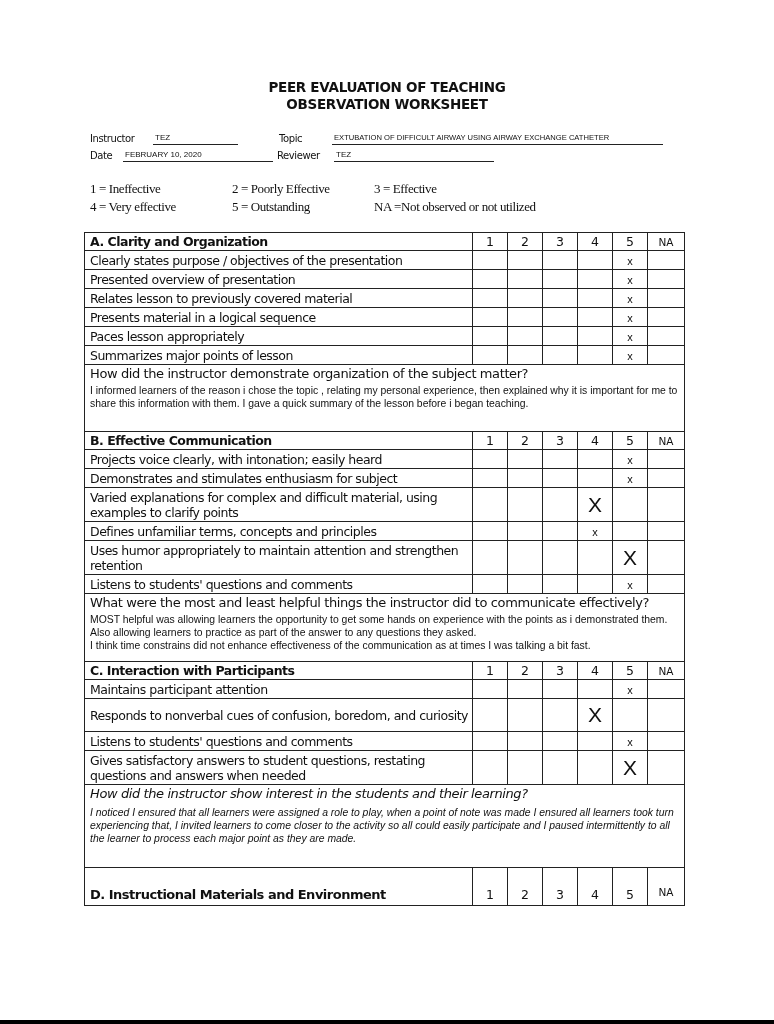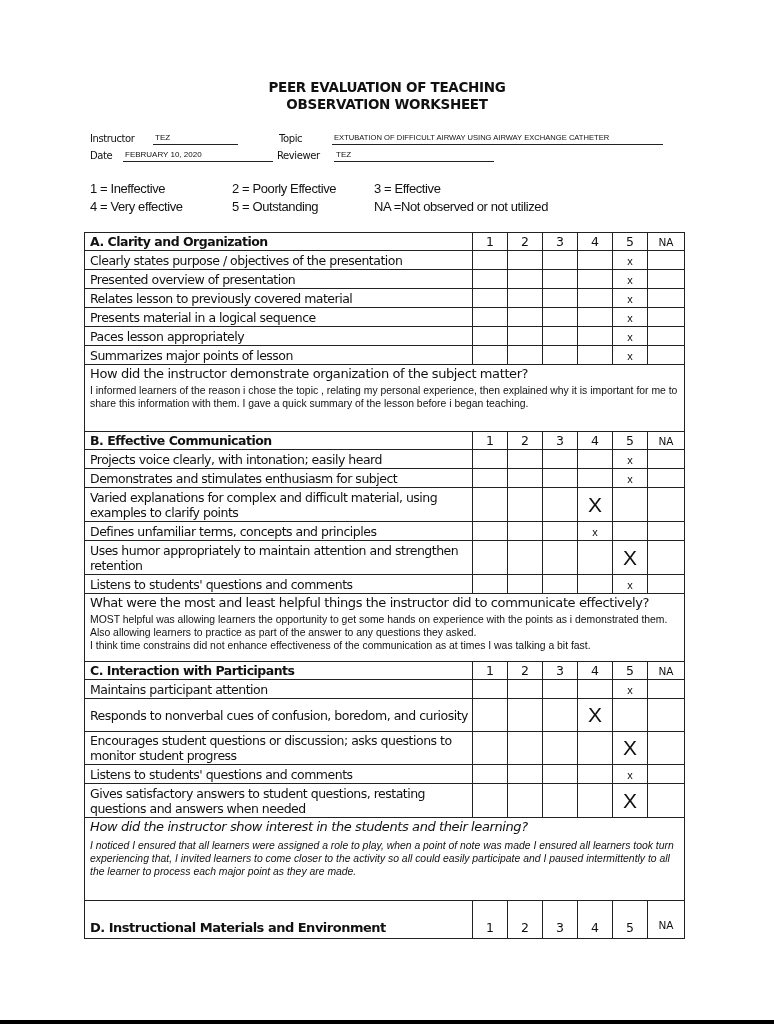--- a/index.html
+++ b/index.html
@@ -3,21 +3,21 @@
 <meta charset="utf-8">
 <style>
   html, body { margin: 0; padding: 0; background: #ffffff; }
   body { width: 774px; height: 1024px; position: relative; overflow: hidden; font-family: "Liberation Sans", sans-serif; color: #111; }
 
   .title { position: absolute; left: 0; width: 774px; top: 79px; text-align: center; font-family: "DejaVu Sans", sans-serif; font-weight: bold; font-size: 13.5px; line-height: 17px; letter-spacing: -0.3px; }
 
   .field-label { position: absolute; font-family: "DejaVu Sans", sans-serif; font-size: 10px; letter-spacing: -0.4px; line-height: 17px; }
   .field-line { position: absolute; border-bottom: 1px solid #222; height: 14px; font-family: "Liberation Sans", sans-serif; font-size: 8px; line-height: 14px; padding-left: 2px; box-sizing: border-box; }
 
-  .legend { position: absolute; font-family: Liberation Sans, sans-serif; font-size: 13px; letter-spacing: -0.4px; line-height: 17px; white-space: nowrap; }
+  .legend { position: absolute; font-family: Liberation Serif, serif; font-size: 13px; letter-spacing: -0.4px; line-height: 17px; white-space: nowrap; }
 
   table.eval { position: absolute; left: 84px; border-collapse: collapse; table-layout: fixed; }
   table.eval td { border: 1px solid #222; padding: 0; vertical-align: middle; }
   td.label { width: 382px; padding-left: 5px !important; font-family: "DejaVu Sans", sans-serif; font-size: 12.5px; letter-spacing: -0.5px; line-height: 15px; }
   td.sec-title { font-weight: bold; }
   td.num { width: 34px; text-align: center; font-family: "DejaVu Sans", sans-serif; font-size: 12.5px; }
   td.na { width: 36px; text-align: center; font-family: "DejaVu Sans", sans-serif; font-size: 10.5px; vertical-align: top; }
   td.mark { width: 34px; text-align: center; font-family: "Liberation Sans", sans-serif; }
   .mk-s { font-size: 11px; }
   .mk-l { font-size: 21px; }
@@ -230,29 +230,20 @@
   </tr>
   <tr style="height:33px;">
     <td class="label">Responds to nonverbal cues of confusion, boredom, and curiosity</td>
     <td class="mark"></td>
         <td class="mark"></td>
         <td class="mark"></td>
     <td class="mark"><span class="mk-l">X</span></td>
     <td class="mark"></td>
     <td class="mark"></td>
   </tr>
-  <tr style="height:33px;">
-    <td class="label">Encourages student questions or discussion; asks questions to monitor student progress</td>
-    <td class="mark"></td>
-        <td class="mark"></td>
-        <td class="mark"></td>
-        <td class="mark"></td>
-    <td class="mark"><span class="mk-l">X</span></td>
-    <td class="mark"></td>
-  </tr>
   <tr style="height:17px;">
     <td class="label">Listens to students' questions and comments</td>
     <td class="mark"></td>
         <td class="mark"></td>
         <td class="mark"></td>
         <td class="mark"></td>
     <td class="mark"><span class="mk-s">x</span></td>
     <td class="mark"></td>
   </tr>
   <tr style="height:34px;">

